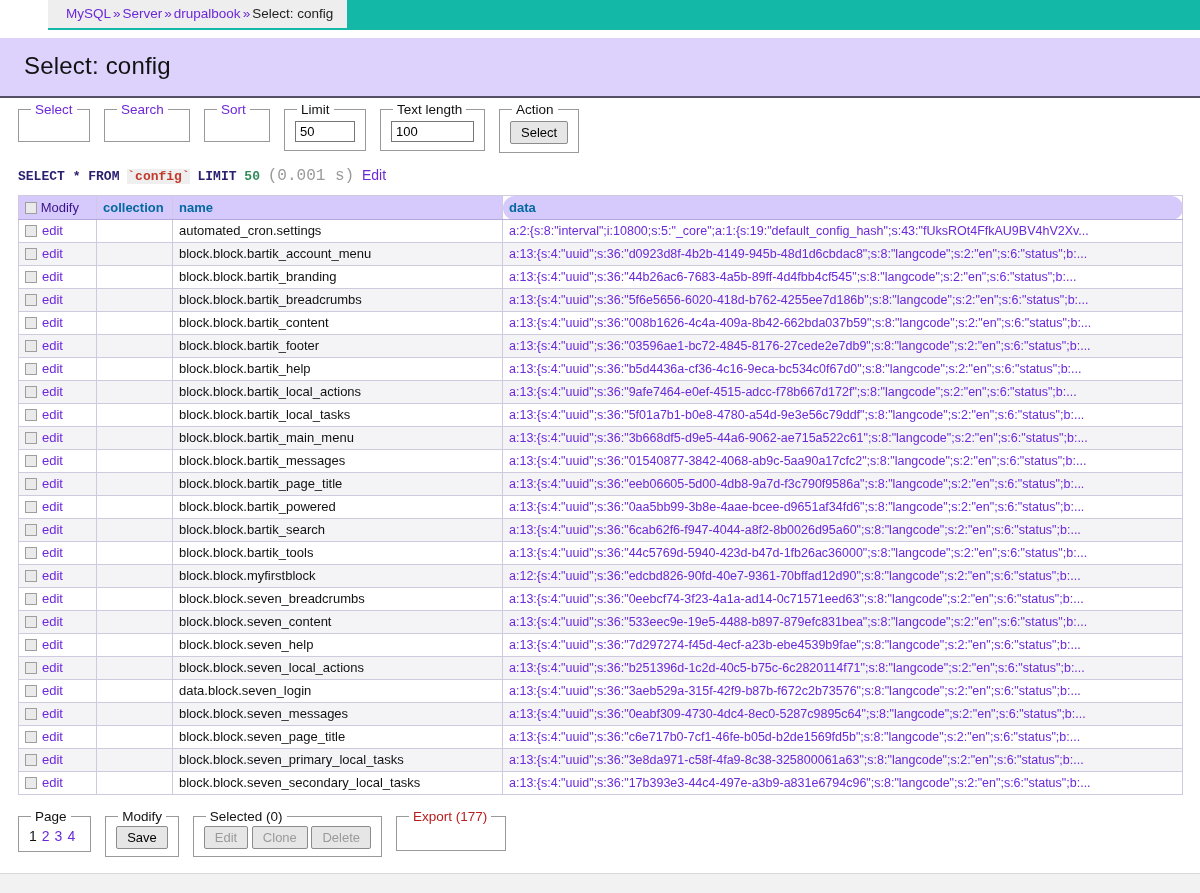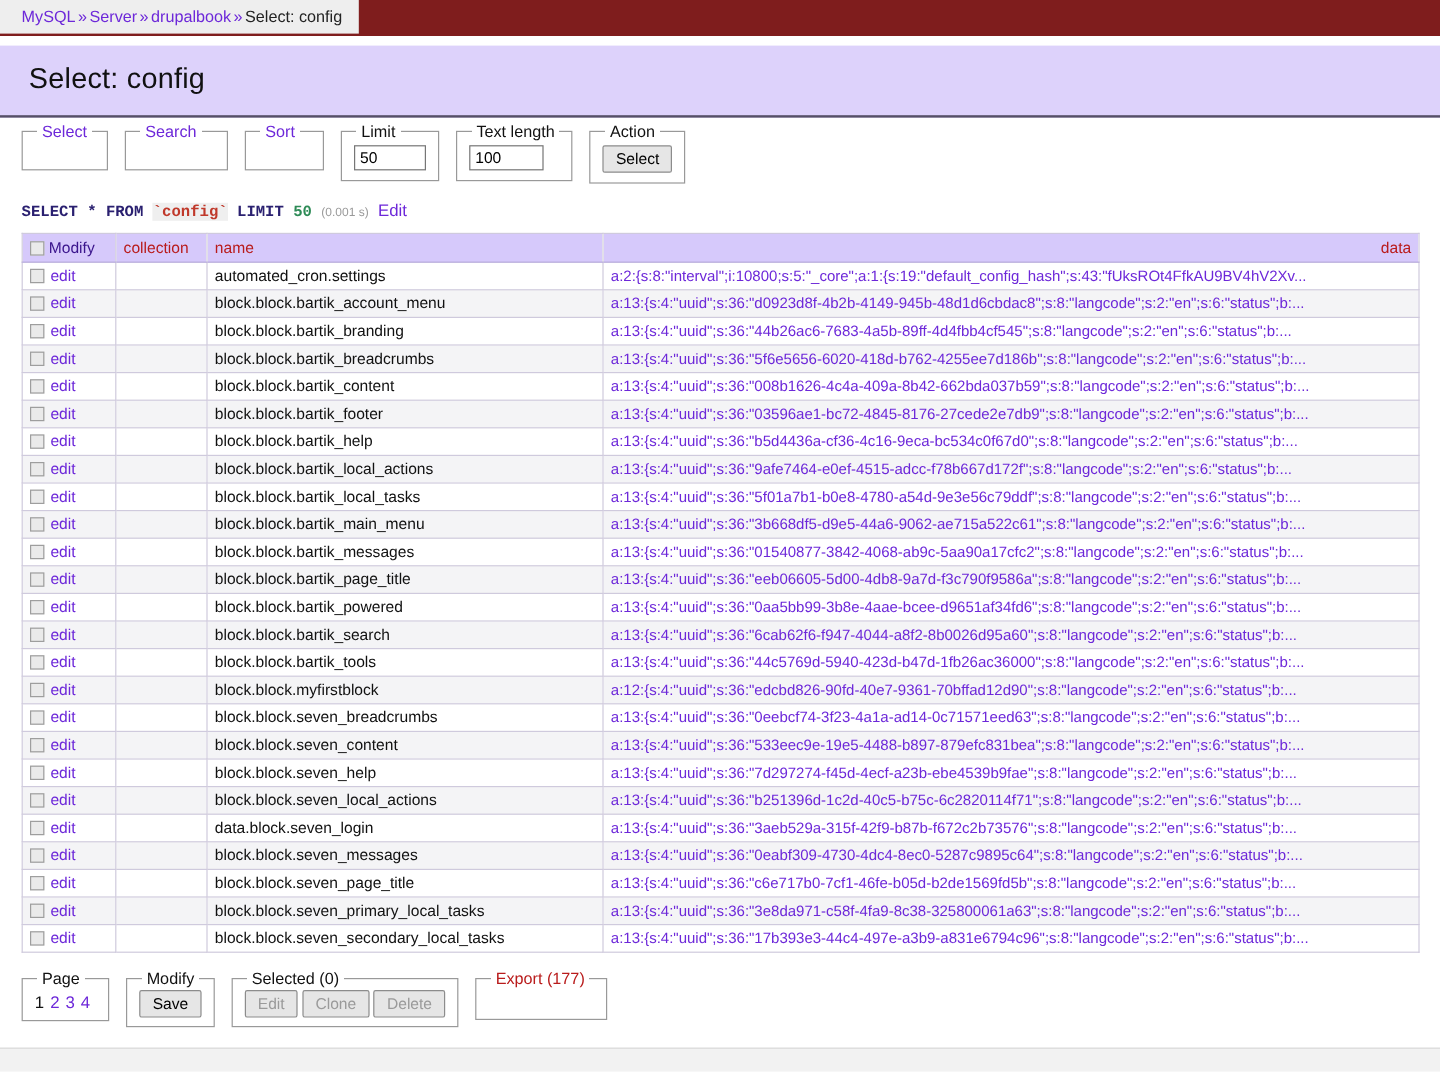--- a/index.html
+++ b/index.html
@@ -21,21 +21,21 @@
     font-size: 13.5px;
     color: #5a2a9b;
     white-space: nowrap;
   }
   #breadcrumb-bar a {
     color: #6d28d9;
     text-decoration: none;
   }
   #breadcrumb-bar .sep { color: #6d28d9; padding: 0 2px; }
   #breadcrumb-bar .current { color: #222222; }
-  #breadcrumb-row { height: 30px; background: #7f1d1d; }
+  #breadcrumb-row { height: 30px; background: #14b8a6; margin-left: 48px; }
 
   
   #title-bar {
     background: #ddd2fb;
     border-bottom: 2px solid #555066;
     padding: 14px 0 16px 24px;
     margin-top: 8px;
   }
   #page-title {
     font-size: 24px;
@@ -94,21 +94,21 @@
   fieldset.f > legend.dark { color: #111111; }
   fieldset.f input.txt {
     font-family: "Liberation Sans", sans-serif;
     font-size: 13px;
     padding: 2px 4px;
     border: 1px solid #767676;
     width: 60px;
     background: #ffffff;
     color: #000;
   }
-  fieldset.f input.txt.wide { width: 62px; }
+  fieldset.f input.txt.wide { width: 83px; }
   button.btn {
     font-family: "Liberation Sans", sans-serif;
     font-size: 13px;
     padding: 3px 10px;
     border: 1px solid #8c8c8c;
     background: #e6e6e6;
     color: #000;
     cursor: pointer;
     border-radius: 2px;
   }
@@ -121,22 +121,22 @@
     font-weight: bold;
     padding: 14px 0 10px 0;
     color: #2a2070;
   }
   #sql-line .kw { color: #2a2070; }
   #sql-line .tbl { background: #efefef; color: #c0392b; font-weight: bold; }
   #sql-line .num { color: #2e8b57; }
   #sql-line .time {
     color: #9a9a9a;
     font-weight: normal;
-    font-family: Liberation Sans, sans-serif;
-    font-size: 10px;
+    font-family: Liberation Mono, monospace;
+    font-size: 16px;
   }
   #sql-line .edit-link {
     color: #6d28d9;
     font-family: "Liberation Sans", sans-serif;
     font-size: 14px;
     font-weight: normal;
     text-decoration: none;
     cursor: pointer;
   }
 
@@ -153,27 +153,27 @@
     padding: 3px 6px;
     font-size: 13px;
     text-align: left;
     white-space: nowrap;
     overflow: hidden;
     height: 22px;
     line-height: 16px;
   }
   #results-table thead th {
     background: #d6c9fb;
-    color: #b91c1c;
-    font-weight: normal;
+    color: #0369a1;
+    font-weight: bold;
     border-bottom: 1px solid #b5a8da;
     height: 24px;
   }
   #results-table thead th.c-name { text-align: left; }
-  #results-table thead th.c-data { text-align: right; }
+  #results-table thead th.c-data { text-align: left; border-radius: 12px; }
   #results-table thead th.c-mod { font-weight: normal; color: #3a148c; }
   col.c-mod   { width: 78px; }
   col.c-coll  { width: 76px; }
   col.c-name  { width: 330px; }
   col.c-data  { width: 680px; }
   #results-table tbody tr:nth-child(even) { background: #f4f4f6; }
   #results-table tbody tr:nth-child(odd)  { background: #ffffff; }
   #results-table td.mod { white-space: nowrap; }
   #results-table td.mod a.edit {
     color: #6d28d9;

